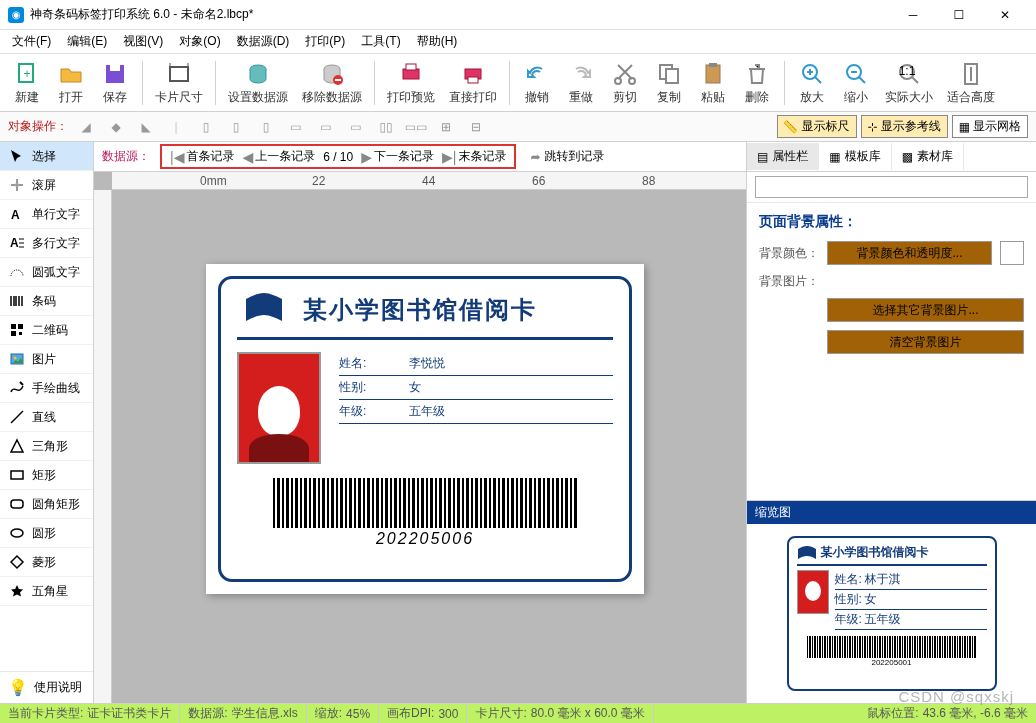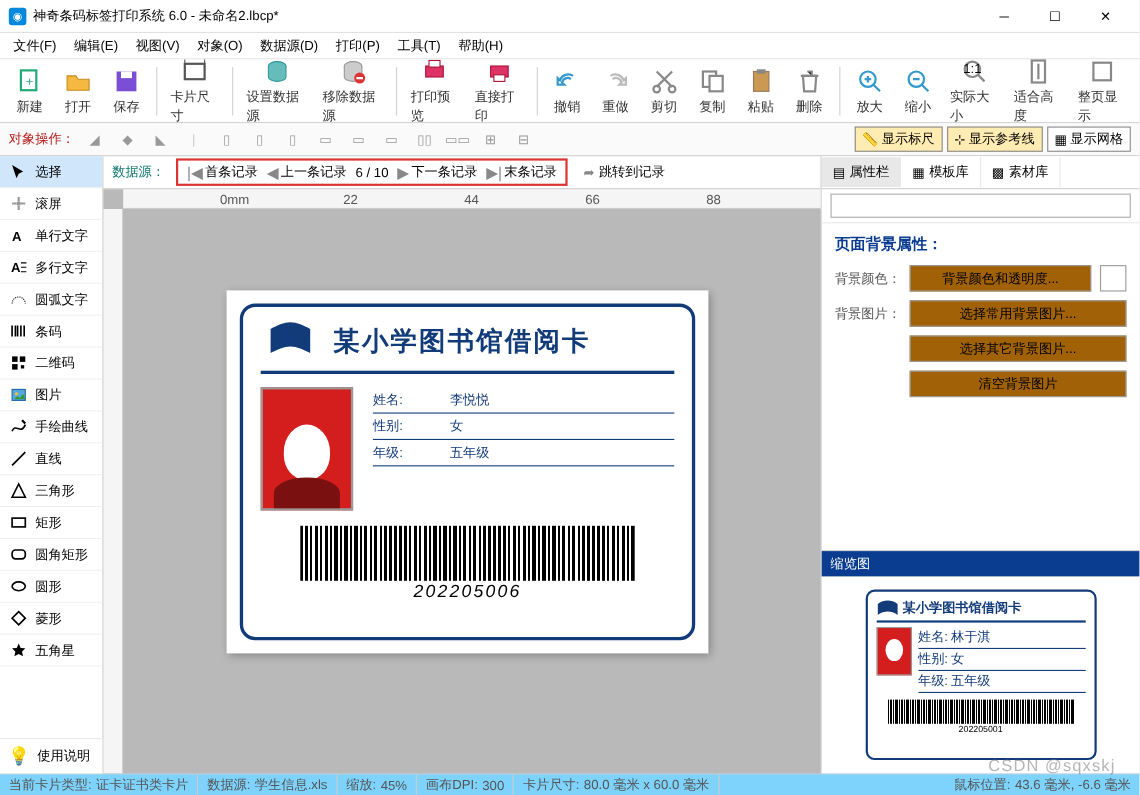--- a/index.html
+++ b/index.html
@@ -38,21 +38,21 @@
 .ptool { height:29px; display:flex; align-items:center; padding:0 8px; gap:6px; cursor:pointer; border-bottom:1px solid #f0f0f0; }
 .ptool.sel { background:#cfe6fb; }
 .ptool .pic { width:18px; height:18px; display:flex; align-items:center; justify-content:center; }
 .leftpal .spacer { flex:1; }
 .helpbtn { height:32px; display:flex; align-items:center; padding:0 8px; gap:6px; background:#fff; border-top:1px solid #e8e8e8; cursor:pointer; }
 .helpbtn .bulb { color:#f5a623; font-size:16px; }
 
 
 .center { flex:1; display:flex; flex-direction:column; background:#b9b9b9; }
 .dsrcbar { height:30px; background:#fff; display:flex; align-items:center; padding:0 8px; gap:6px; border-bottom:1px solid #d0d0d0; }
-.dsrcbar .lbl { color:#0f766e; margin-right:4px; }
+.dsrcbar .lbl { color:#be185d; margin-right:4px; }
 .navgroup { display:flex; align-items:center; gap:8px; border:2px solid #d33; padding:2px 8px; }
 .navbtn { display:flex; align-items:center; gap:2px; cursor:pointer; }
 .navbtn .arr { color:#888; font-size:14px; }
 .jumpbtn { display:flex; align-items:center; gap:4px; cursor:pointer; margin-left:8px; }
 
 .rulerH { height:18px; background:#f5f5f5; border-bottom:1px solid #ccc; position:relative; font-size:9px; color:#555; margin-left:18px; }
 .rulerH span { position:absolute; top:2px; }
 .canvaswrap { flex:1; display:flex; }
 .rulerV { width:18px; background:#f5f5f5; border-right:1px solid #ccc; }
 .canvas { flex:1; background:#b9b9b9; position:relative; overflow:hidden; }
@@ -97,21 +97,21 @@
 .minicard .mb { display:flex; gap:6px; margin-top:4px; }
 .minicard .mph { width:32px; height:44px; background:#d41e1e; border:1px solid #999; position:relative; }
 .minicard .mph .mf { position:absolute; left:50%; top:10px; transform:translateX(-50%); width:16px; height:20px; background:#fff; border-radius:50%; }
 .minicard .mfields { flex:1; font-size:10px; color:#123b7a; }
 .minicard .mfr { border-bottom:1px solid #123b7a; padding:1px 0; display:flex; }
 .minicard .mfr .mk { width:30px; }
 .minicard .mbar { height:22px; background:repeating-linear-gradient(90deg,#000 0,#000 1px,#fff 1px,#fff 2px,#000 2px,#000 4px,#fff 4px,#fff 5px); margin:6px 10px 0; }
 .minicard .mbn { text-align:center; font-size:8px; }
 
 
-.status { height:20px; background:#7dd3fc; border-top:1px solid #d0d0d0; display:flex; align-items:center; font-size:11px; color:#555; }
+.status { height:20px; background:#bef264; border-top:1px solid #d0d0d0; display:flex; align-items:center; font-size:11px; color:#555; }
 .status .cell { padding:0 8px; border-right:1px solid #ccc; height:100%; display:flex; align-items:center; gap:4px; }
 .status .spacer { flex:1; }
 .watermark { position:absolute; right:22px; bottom:18px; color:rgba(120,120,120,0.55); font-size:15px; letter-spacing:1px; pointer-events:none; }
 
 svg { display:block; }
 </style>
 </head>
 <body>
 
 <div class="titlebar">
@@ -294,28 +294,20 @@
       <div class="tlbl">实际大小</div>
     </div>
     <div class="tbtn">
       <div class="tic">
         <svg width="26" height="26">
           <rect x="7" y="3" width="12" height="20" fill="none" stroke="#888" stroke-width="2"></rect>
           <path d="M13 6v14" stroke="#888" stroke-width="2"></path>
         </svg>
       </div>
       <div class="tlbl">适合高度</div>
-    </div>
-    <div class="tbtn">
-      <div class="tic">
-        <svg width="26" height="26">
-          <rect x="5" y="5" width="16" height="16" fill="none" stroke="#888" stroke-width="2"></rect>
-        </svg>
-      </div>
-      <div class="tlbl">整页显示</div>
     </div>
   </div>
 
 <div class="opsbar">
   <span class="lbl">对象操作：</span>
   <span class="ic">◢</span>
   <span class="ic">◆</span>
   <span class="ic">◣</span>
   <span class="ic" style="color:#ccc">|</span>
   <span class="ic">▯</span>
@@ -617,21 +609,20 @@
     <div class="rsearch"><input style=""></div>
     <div class="rsection">
       <h3>页面背景属性：</h3>
       <div class="rrow">
         <div class="rk">背景颜色：</div>
         <div class="rbtn">背景颜色和透明度...</div>
         <div class="rswatch"></div>
       </div>
       <div class="rrow">
         <div class="rk">背景图片：</div>
-        <div class="rbtn">选择常用背景图片...</div>
       </div>
       <div class="rrow">
           <div class="rk"></div>
           <div class="rbtn">选择其它背景图片...</div>
         </div>
       <div class="rrow">
           <div class="rk"></div>
           <div class="rbtn">清空背景图片</div>
         </div>
     </div>

